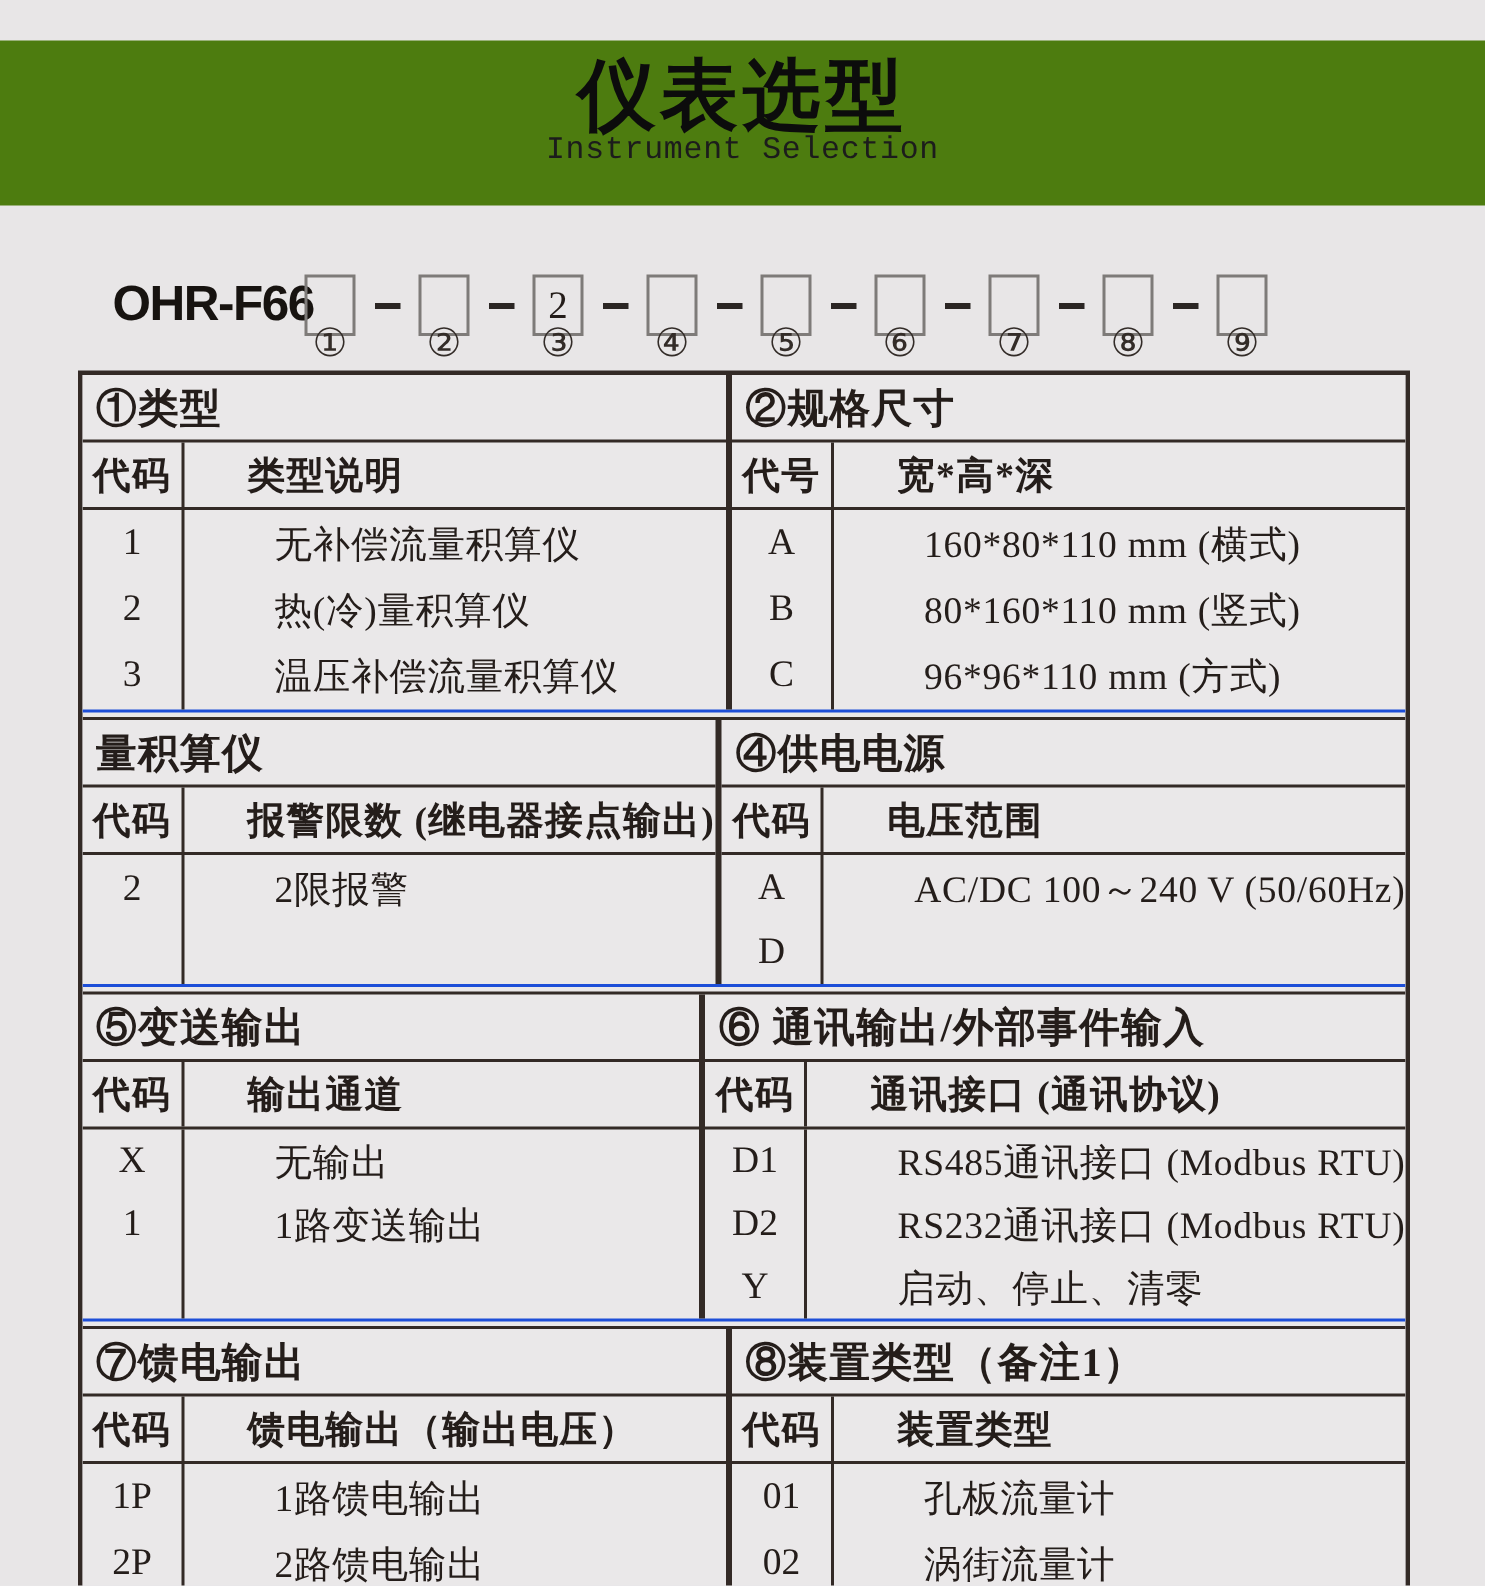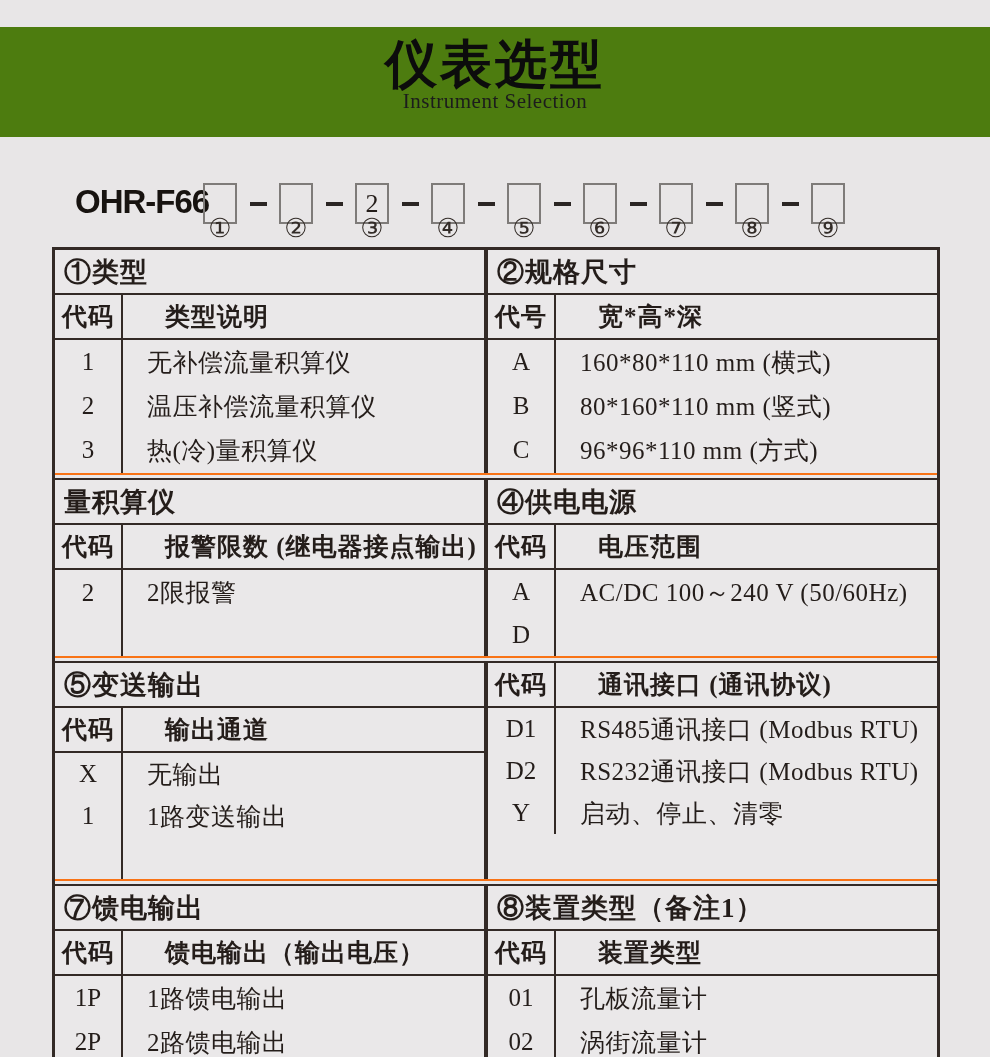--- a/index.html
+++ b/index.html
@@ -15,21 +15,21 @@
   .band-header {
     position:absolute; left:0; top:27px; width:990px; height:110px;
     background:#4d7c0f; text-align:center;
   }
   .main-title {
     font-family:"Liberation Sans", sans-serif;
     font-weight:bold; font-size:52px; line-height:1.1;
     color:#0c0c0c; letter-spacing:3px; margin-top:9px;
   }
   .sub-title {
-    font-family:Liberation Serif, serif;
+    font-family:Liberation Mono, monospace;
     font-size:21px; color:#1c1c1c; margin-top:-4px; letter-spacing:0.5px;
   }
 
   
   .model-row {
     position:absolute; left:75px; top:183px; height:44px;
     display:flex; align-items:flex-start;
   }
   .model-prefix {
     width:128px; font-family:"Liberation Sans", sans-serif;
@@ -56,21 +56,21 @@
   .cnum { display:inline-block; width:34px; text-align:center;
           font-size:26px; color:#332c28; }
 
   
   .sel-table {
     position:absolute; left:52px; top:247px; width:888px; height:830px;
     border:3px solid #332a26; background:#eae8e9;
     display:flex; flex-direction:column; gap:3px; overflow:hidden;
   }
   .tband {
-    display:flex; border-top:2px solid #332a26; border-bottom:2px solid #f97316;
+    display:flex; border-top:2px solid #332a26; border-bottom:2px solid #1d4ed8;
     background:#eae8e9;
   }
   .tband.first { border-top:none; }
   .half { display:flex; flex-direction:column; }
   .half.left  { width:433px; border-right:4px solid #332a26; }
   .half.right { flex:1; }
 
   .sec-title {
     height:45px; border-bottom:2px solid #332a26;
     display:flex; align-items:center; padding-left:9px;
@@ -91,21 +91,21 @@
   .code-col .hcell { text-align:center; }
   .desc-col .hcell { padding-left:11px; }
 
   .data-area { display:flex; }
   .data-area .code-col { align-items:stretch; }
   .drow {
     display:flex; align-items:center; white-space:nowrap;
     font-size:25px; color:#241d1a;
   }
   .code-col .drow { justify-content:center; }
-  .desc-col .drow { padding-left:24px; letter-spacing:0.5px; }
+  .desc-col .drow { padding-left:24px; letter-spacing:0.5px;margin-left:36px; }
 
   
   .b1 .data-area { height:133px; } .b1 .drow { height:44px; }
   .b2 .data-area { height:86px; }  .b2 .drow { height:45px; }
   .b3 .data-area { height:126px; } .b3 .drow { height:42px; }
   .b4 .data-area { height:130px; } .b4 .drow { height:44px; }
 </style>
 </head>
 <body>
 
@@ -196,22 +196,22 @@
           </div>
       </div>
       <div class="data-area">
         <div class="code-col">
           <div class="drow">1</div>
           <div class="drow">2</div>
           <div class="drow">3</div>
         </div>
         <div class="desc-col">
           <div class="drow">无补偿流量积算仪</div>
+          <div class="drow">热(冷)量积算仪</div>
           <div class="drow">温压补偿流量积算仪</div>
-          <div class="drow">热(冷)量积算仪</div>
         </div>
       </div>
     </div>
     <div class="half right">
       <div class="sec-title">②规格尺寸</div>
       <div class="hdr-row">
         <div class="code-col">
             <div class="hcell">代号</div>
           </div>
         <div class="desc-col">
@@ -291,20 +291,21 @@
           <div class="drow">X</div>
           <div class="drow">1</div>
         </div>
         <div class="desc-col">
           <div class="drow">无输出</div>
           <div class="drow">1路变送输出</div>
         </div>
       </div>
     </div>
     <div class="half right">
+      <div class="sec-title">⑥ 通讯输出/外部事件输入</div>
       <div class="hdr-row">
         <div class="code-col">
             <div class="hcell">代码</div>
           </div>
         <div class="desc-col">
             <div class="hcell">通讯接口 (通讯协议)</div>
           </div>
       </div>
       <div class="data-area">
         <div class="code-col">

